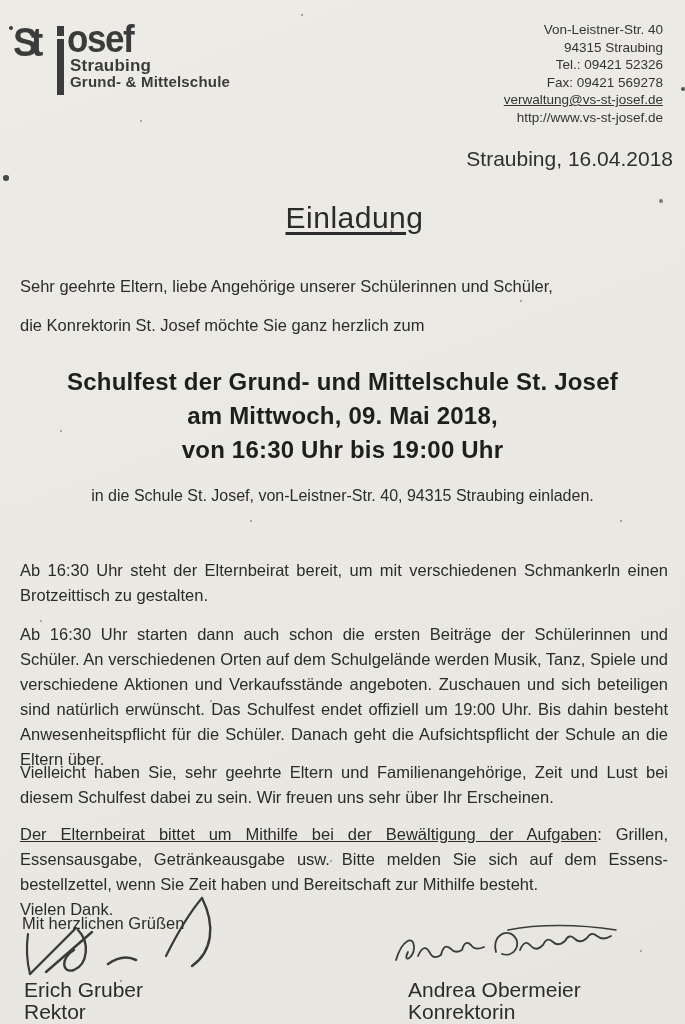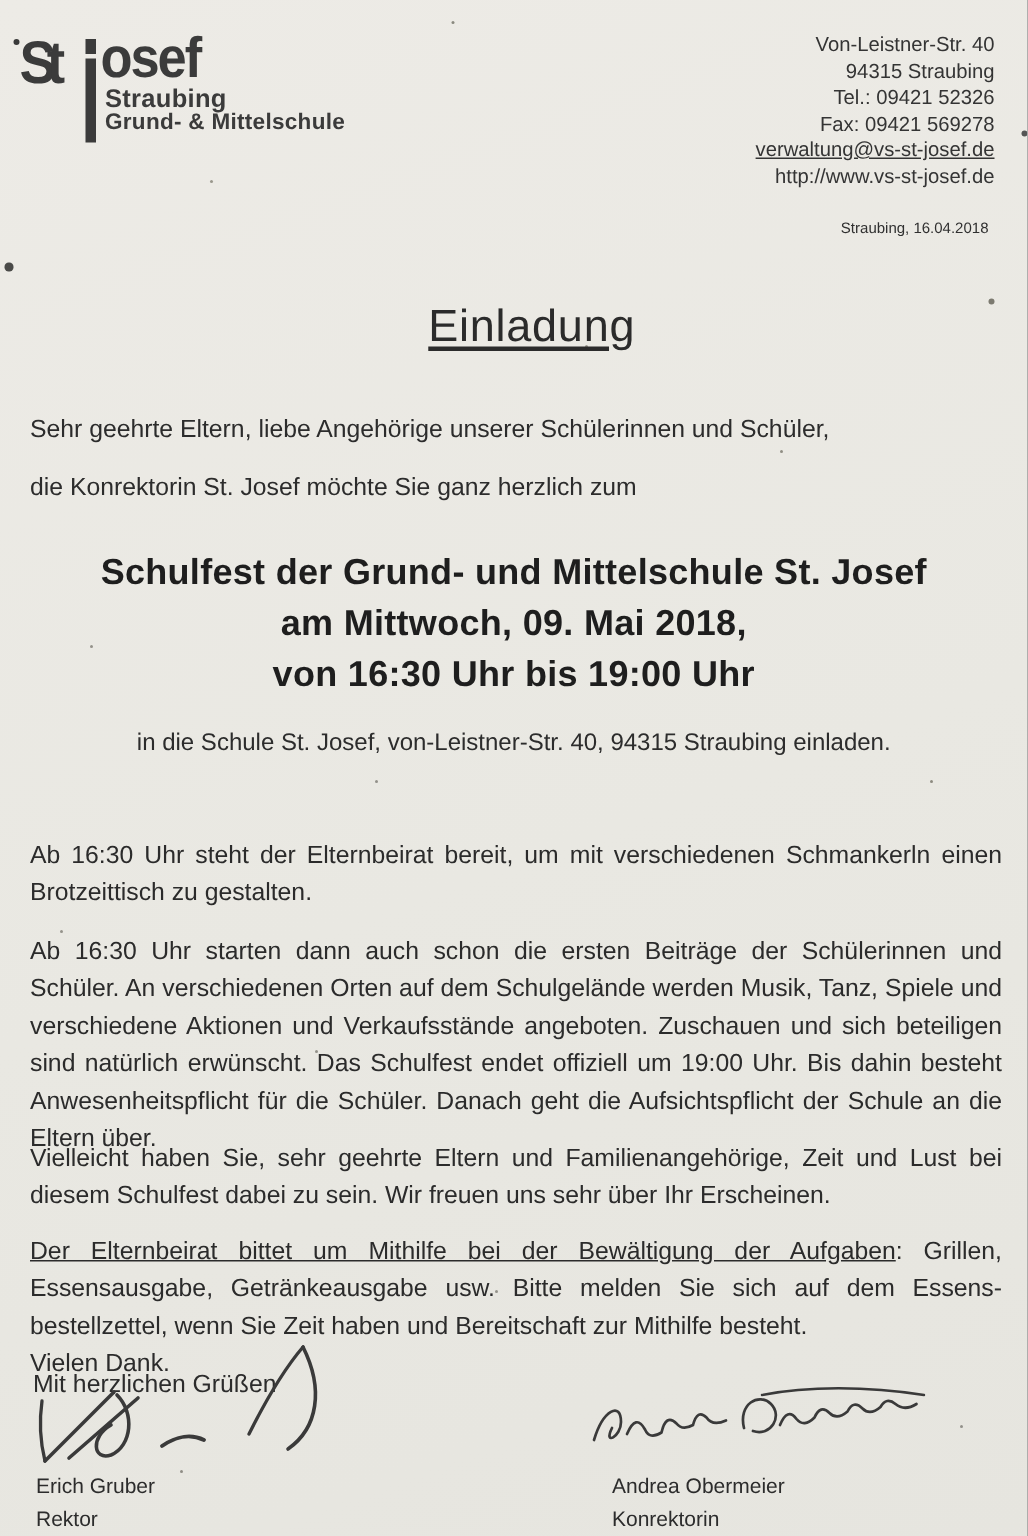--- a/index.html
+++ b/index.html
@@ -22,32 +22,32 @@
   .logo{position:absolute;left:13px;top:22px;width:230px;height:78px;color:#3b3b3b;}
   .logo-st{position:absolute;left:0;top:0;font-size:40px;font-weight:bold;letter-spacing:-7px;transform:scaleX(.92);transform-origin:left;line-height:1;}
   .logo-jdot{position:absolute;left:44px;top:4px;width:7px;height:10px;background:#3b3b3b;}
   .logo-jstem{position:absolute;left:44px;top:17px;width:7px;height:56px;background:#3b3b3b;}
   .logo-osef{position:absolute;left:54px;top:-2px;font-size:38px;font-weight:bold;letter-spacing:-1.5px;transform:scaleX(.92);transform-origin:left;line-height:1;}
   .logo-sub1{position:absolute;left:57px;top:34px;font-size:17px;font-weight:bold;letter-spacing:.2px;}
   .logo-sub2{position:absolute;left:57px;top:51px;font-size:15px;font-weight:bold;letter-spacing:.2px;}
   
   .contact{position:absolute;right:22px;top:21px;text-align:right;font-size:13.5px;line-height:17.5px;color:#343434;}
   .contact .u{text-decoration:underline;}
-  .dateline{position:absolute;right:26px;top:147px;font-size:10px;color:#303030;}
+  .dateline{position:absolute;right:12px;top:147px;font-size:21px;color:#303030;}
   .title{position:absolute;left:12px;top:201px;width:100%;text-align:center;font-size:30px;letter-spacing:.5px;color:#2b2b2b;}
   .title span{text-decoration:underline;text-underline-offset:4px;}
   .line{position:absolute;left:20px;font-size:16.5px;color:#2c2c2c;}
   .event{position:absolute;left:0;top:365px;width:100%;text-align:center;font-weight:bold;font-size:24px;line-height:34px;color:#1e1e1e;letter-spacing:.2px;}
   .venue{position:absolute;left:0;top:487px;width:100%;text-align:center;font-size:16px;color:#2c2c2c;}
   .para{position:absolute;left:20px;width:648px;font-size:16.5px;line-height:25px;text-align:justify;color:#2b2b2b;margin-top:17px;}
   .para .u{text-decoration:underline;}
   .closing{position:absolute;left:22px;top:914px;font-size:16.5px;color:#2c2c2c;}
   .sig-svg{position:absolute;}
   .sig-svg path{fill:none;stroke:#3a3a3a;stroke-linecap:round;}
-  .sig-name{position:absolute;font-size:14px;color:#2c2c2c;line-height:22px;}
+  .sig-name{position:absolute;font-size:21px;color:#2c2c2c;line-height:22px;}
 </style>
 </head>
 <body>
 
 <div class="page">
   <div class="specks"></div>
 
   <div class="logo">
     <div class="logo-st">St</div>
     <div class="logo-jdot"></div>

